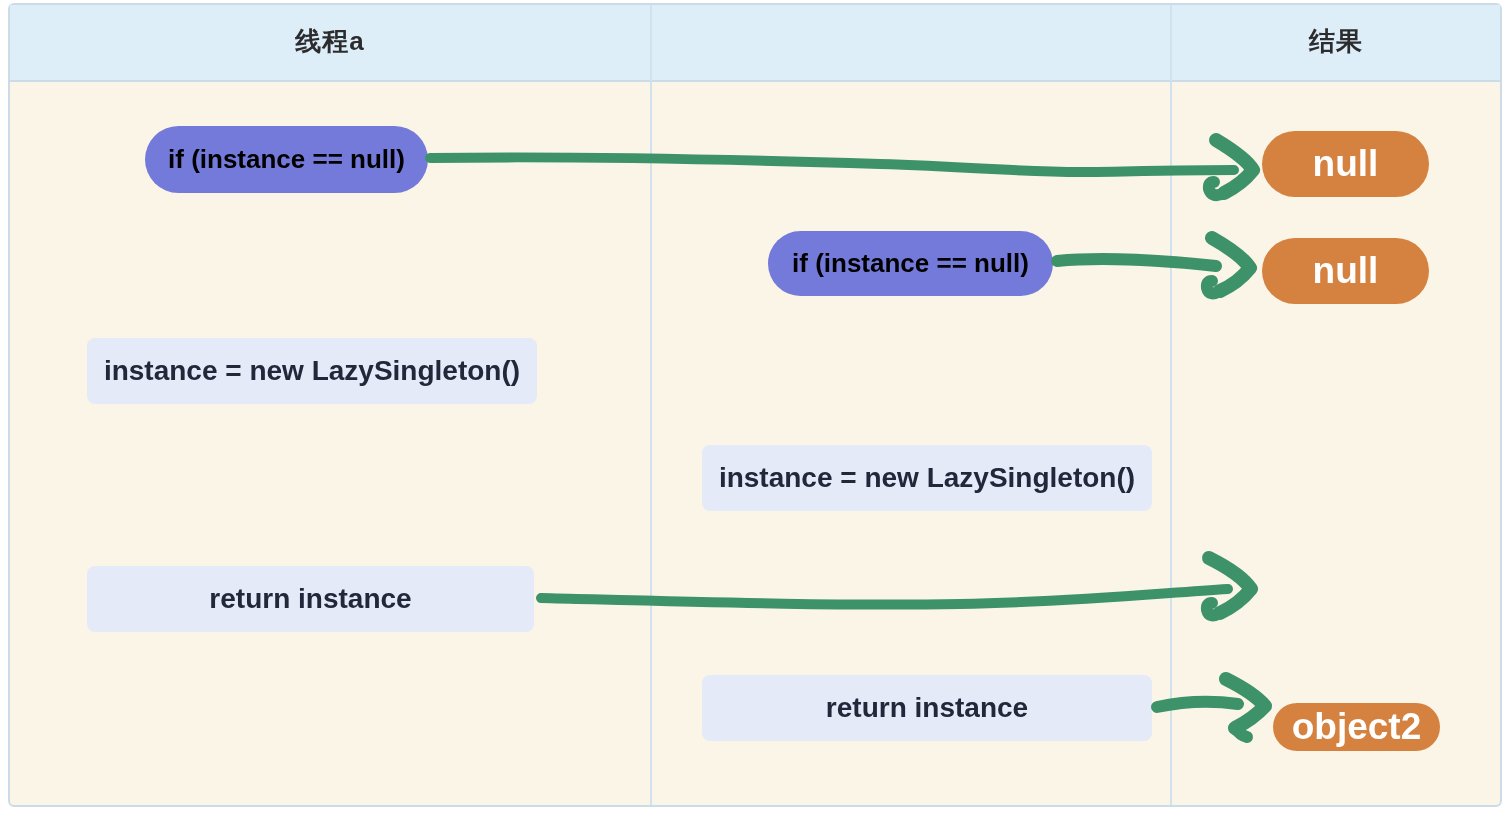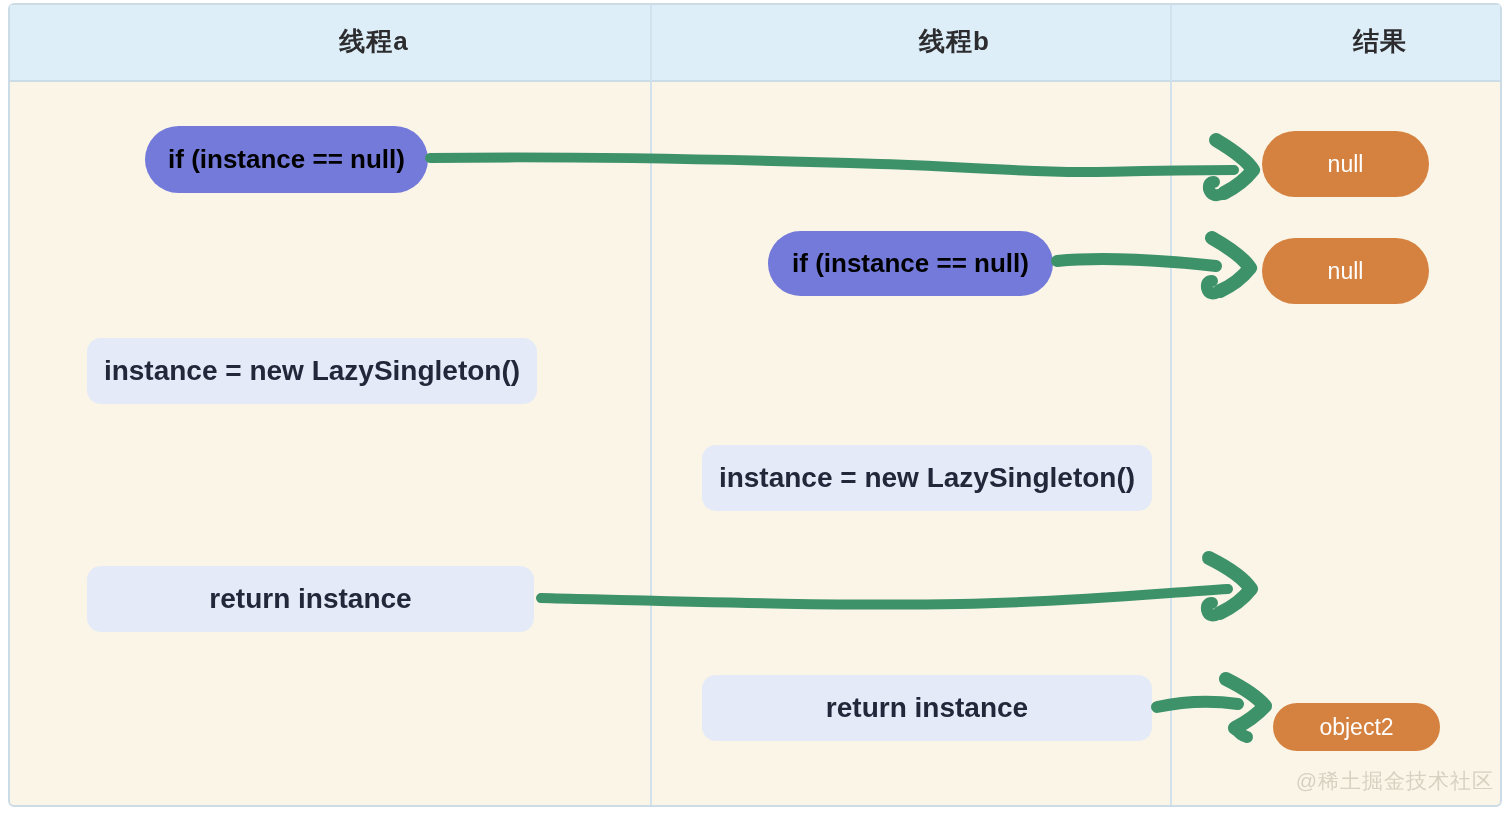--- a/index.html
+++ b/index.html
@@ -39,21 +39,20 @@
   }
   .divider.d1 { left: 650px; }
   .divider.d2 { left: 1170px; }
   .header-cell {
     position: absolute;
     top: 3px; height: 77px;
     display: flex; align-items: center; justify-content: center;
     font-size: 26px; font-weight: 600; color: #2c2c2e;
     letter-spacing: 1px;
     z-index: 2;
-    margin-left: 44px;
   }
   .hc-a { left: 10px;   width: 640px; }
   .hc-b { left: 651px;  width: 519px; }
   .hc-c { left: 1171px; width: 330px; border-radius: 32px; }
   .node {
     position: absolute;
     display: flex; align-items: center; justify-content: center;
     box-sizing: border-box;
     z-index: 3;
     white-space: nowrap;
@@ -61,31 +60,31 @@
   .pill-condition {
     background: var(--condition-pill, #747ad9);
     color: #000000;
     font-weight: 700;
     font-size: 26px;
     border-radius: 34px;
   }
   .pill-result {
     background: var(--result-pill, #d5813f);
     color: #ffffff;
-    font-weight: 400;
-    font-size: 23px;
+    font-weight: 700;
+    font-size: 37px;
     border-radius: 33px;
     text-align: center;
   }
   .stmt-box {
     background: var(--statement-box, #e4eaf8);
     color: var(--statement-text, #22283a);
     font-weight: 700;
     font-size: 28px;
-    border-radius: 14px;
+    border-radius: 8px;
   }
   .arrows-layer {
     position: absolute;
     left: 0; top: 0;
     width: 1512px; height: 813px;
     z-index: 4;
     pointer-events: none;
     color: var(--arrow-green, #3e9269);
   }
   .arrows-layer path {
@@ -122,21 +121,20 @@
 <body>
 
 <div class="canvas">
 
   <div class="table-frame"></div>
   <div class="header-band"></div>
   <div class="divider d1"></div>
   <div class="divider d2"></div>
 
   <div class="header-cell hc-a">线程a</div>
-  <div class="header-cell hc-b">线程b</div>
   <div class="header-cell hc-c">结果</div>
 
   <div class="node pill-condition n-a-check">if (instance == null)</div>
 
   <div class="node pill-result n-null-1">null</div>
 
   <div class="node pill-condition n-b-check">if (instance == null)</div>
 
   <div class="node pill-result n-null-2">null</div>
 
@@ -167,15 +165,14 @@
       <path class="head" d="M 1209 558 Q 1241 574 1251 589 Q 1239 604 1220 613"></path>
       <path class="curl" d="M 1220 613 Q 1209 619 1207 610 Q 1206 603 1212 603"></path>
     </g>
     <g>
       <path class="shaft-short" d="M 1157 707 C 1185 701, 1210 700, 1238 704"></path>
       <path class="head" d="M 1226 679 Q 1254 693 1265 706 Q 1253 719 1235 728"></path>
       <path class="curl" d="M 1235 728 Q 1240 735 1247 737"></path>
     </g>
   </svg>
 
-  <div class="watermark">@稀土掘金技术社区</div>
 
 </div>
 
 </body></html>

